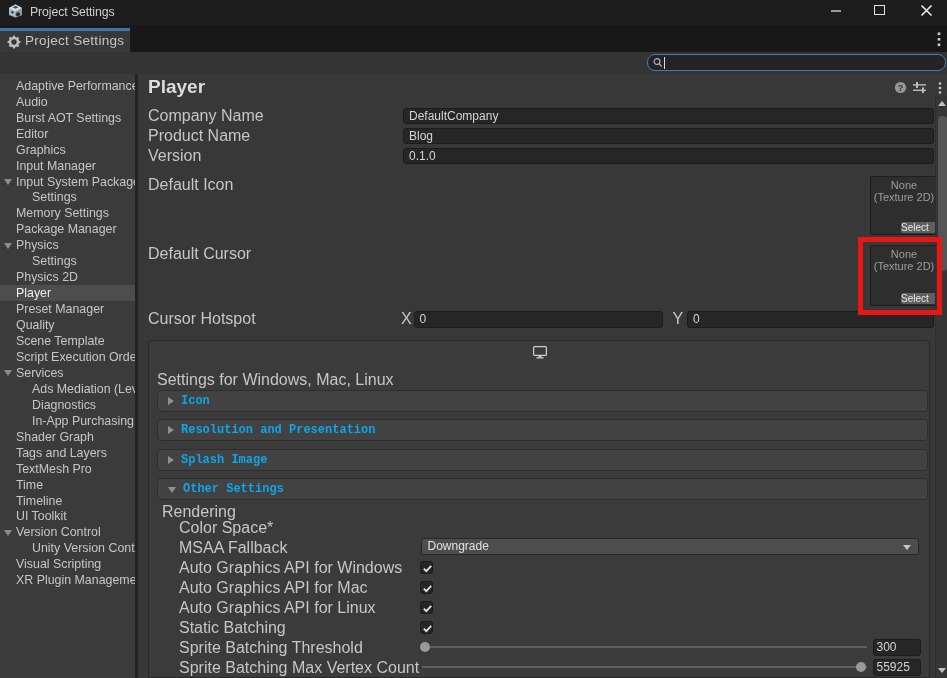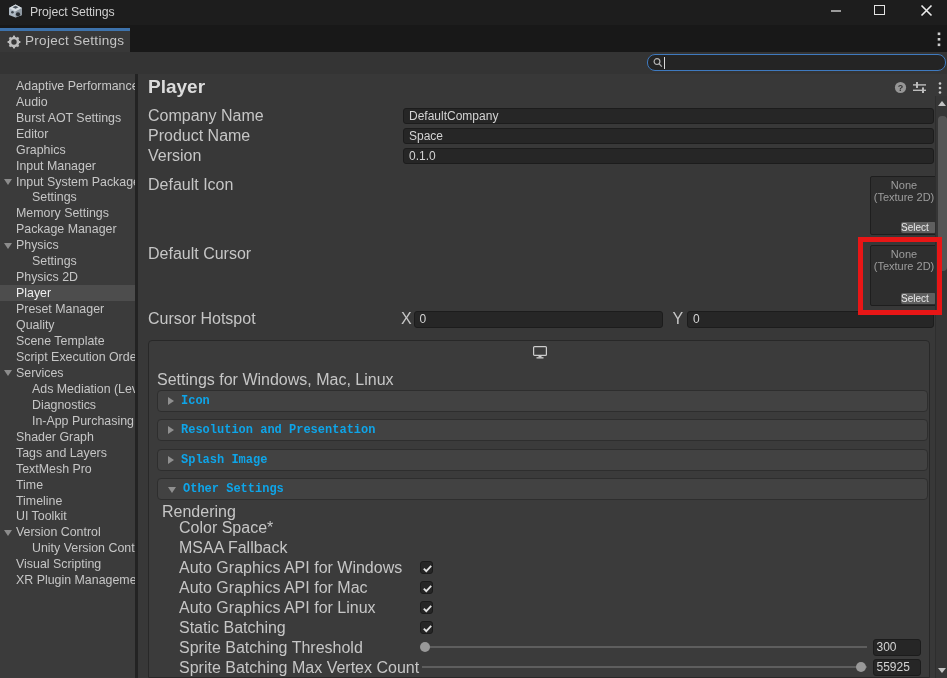--- a/index.html
+++ b/index.html
@@ -249,21 +249,21 @@
 </svg>
 <svg class="abs" style="left:936.5px;top:81.5px" width="6" height="12" viewBox="0 0 6 12">
   <circle cx="3" cy="1.5" r="1.3" fill="#c8c8c8"></circle>
   <circle cx="3" cy="6" r="1.3" fill="#c8c8c8"></circle>
   <circle cx="3" cy="10.5" r="1.3" fill="#c8c8c8"></circle>
 </svg>
 
 <div class="lab" style="left:148px;top:108px">Company Name</div>
 <div class="field" style="left:403px;top:108px;width:531px;height:16px">DefaultCompany</div>
 <div class="lab" style="left:148px;top:128px">Product Name</div>
-<div class="field" style="left:403px;top:128px;width:531px;height:16px">Space</div>
+<div class="field" style="left:403px;top:128px;width:531px;height:16px">Blog</div>
 <div class="lab" style="left:148px;top:148px">Version</div>
 <div class="field" style="left:403px;top:148px;width:531px;height:16px">0.1.0</div>
 
 <div class="lab" style="left:148px;top:177px">Default Icon</div>
 <div class="objbox" style="top:176px;height:59px">
   <div style="padding-top:2px">None<br>(Texture 2D)</div>
   <div class="selbtn">Select</div>
 </div>
 <div class="lab" style="left:148px;top:246px">Default Cursor</div>
 <div class="objbox" style="top:244.5px;height:61.5px">
@@ -288,20 +288,21 @@
   </div>
   <div class="lab" style="left:8px;top:31px">Settings for Windows, Mac, Linux</div>
   <div class="bar" style="top:49px"><span class="tri-r"></span>Icon</div>
   <div class="bar" style="top:78.3px"><span class="tri-r"></span>Resolution and Presentation</div>
   <div class="bar" style="top:107.6px"><span class="tri-r"></span>Splash Image</div>
   <div class="bar" style="top:137px"><span class="tri-d"></span>Other Settings</div>
   <div class="lab" style="left:13px;top:162.5px;font-weight:normal">Rendering</div>
 
   <div class="lab" style="left:30px;top:179px">Color Space*</div>
   <div class="lab" style="left:30px;top:199px">MSAA Fallback</div>
+  <div class="ddown" style="top:197px">Downgrade<span class="caret"></span></div>
 
   <div class="lab" style="left:30px;top:219px">Auto Graphics API for Windows</div>
   <div class="chk" style="top:219.5px">
       <svg width="11" height="11" viewBox="0 0 11 11">
         <path d="M1.8 5.6 L4.3 8.1 L9.2 2.9" stroke="#e2e2e2" stroke-width="1.8" fill="none"></path>
       </svg>
     </div>
   <div class="lab" style="left:30px;top:239px">Auto Graphics API for Mac</div>
   <div class="chk" style="top:239.5px">
       <svg width="11" height="11" viewBox="0 0 11 11">

